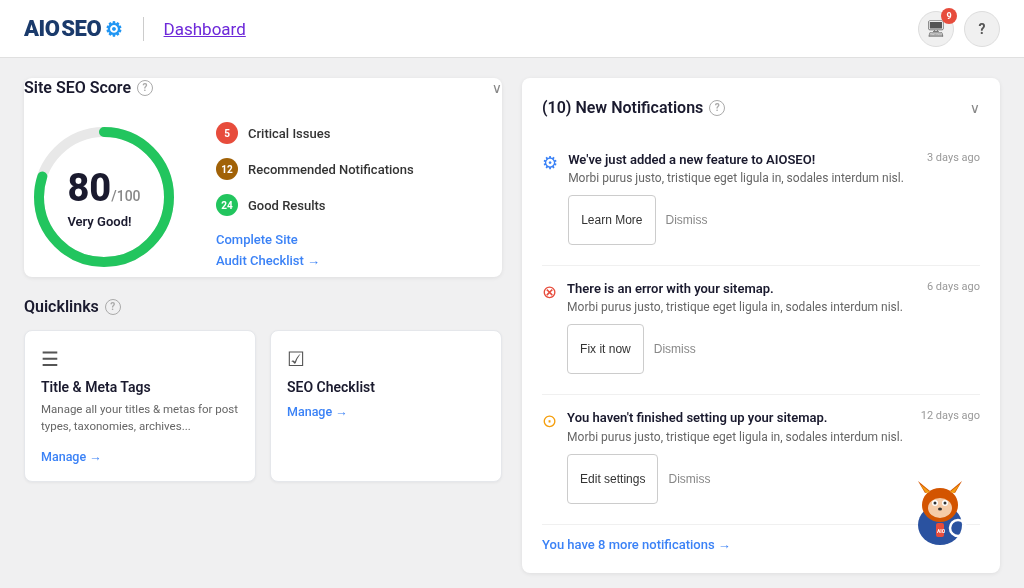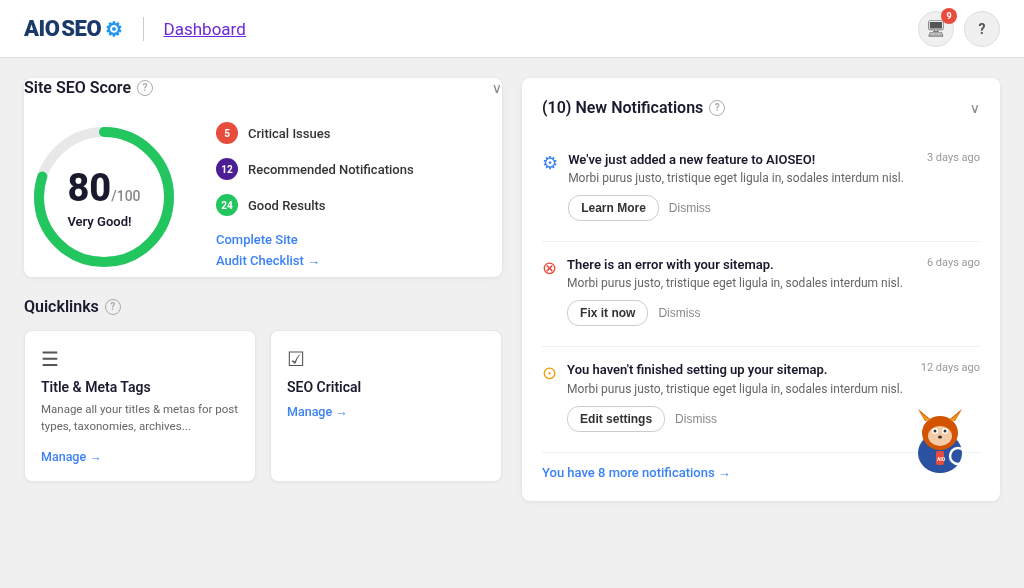--- a/index.html
+++ b/index.html
@@ -191,21 +191,21 @@
       border-radius: 50%;
       color: #fff;
       font-size: 10px;
       font-weight: 700;
       display: flex;
       align-items: center;
       justify-content: center;
       flex-shrink: 0;
     }
     .badge-red { background: #e74c3c; }
-    .badge-blue { background: #4c1d95; }
+    .badge-blue { background: #a16207; }
     .badge-green { background: #22c55e; }
 
     .metric-label {
       font-size: 13px;
       font-weight: 500;
       color: #333;
     }
 
     .audit-link {
       color: #3b82f6;
@@ -326,24 +326,24 @@
       margin-bottom: 8px;
     }
     .notif-actions {
       display: flex;
       gap: 10px;
       align-items: center;
     }
     .notif-btn-primary {
       background: #fff;
       border: 1.5px solid #ccc;
-      border-radius: 12px;
-      padding: 5px 12px;
+      border-radius: 4px;
+      padding: 17px 12px;
       font-size: 12px;
-      font-weight: 700;
+      font-weight: 400;
       color: #333;
       cursor: pointer;
     }
     .notif-btn-dismiss {
       background: none;
       border: none;
       color: #888;
       font-size: 12px;
       cursor: pointer;
       padding: 5px 0;
@@ -468,21 +468,21 @@
 
         <div class="quicklink-card">
           <div class="quicklink-icon">☰</div>
           <div class="quicklink-title">Title &amp; Meta Tags</div>
           <div class="quicklink-desc">Manage all your titles &amp; metas for post types, taxonomies, archives...</div>
           <a class="quicklink-manage" href="#">Manage →</a>
         </div>
 
         <div class="quicklink-card">
           <div class="quicklink-icon">☑</div>
-          <div class="quicklink-title">SEO Critical</div>
+          <div class="quicklink-title">SEO Checklist</div>
           <a class="quicklink-manage" href="#">Manage →</a>
         </div>
 
       </div>
     </div>
 
   </div>
 
   <div class="right-column">
     <div class="notifications-panel">

